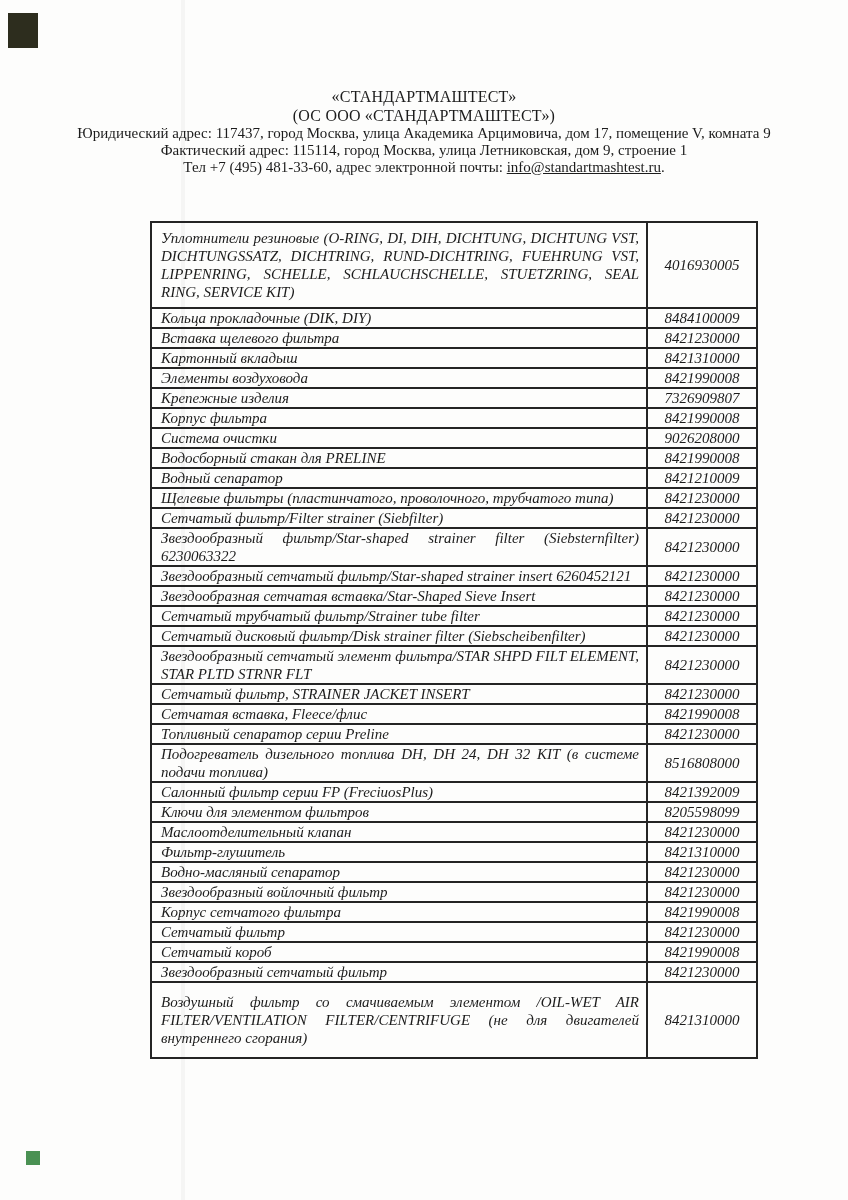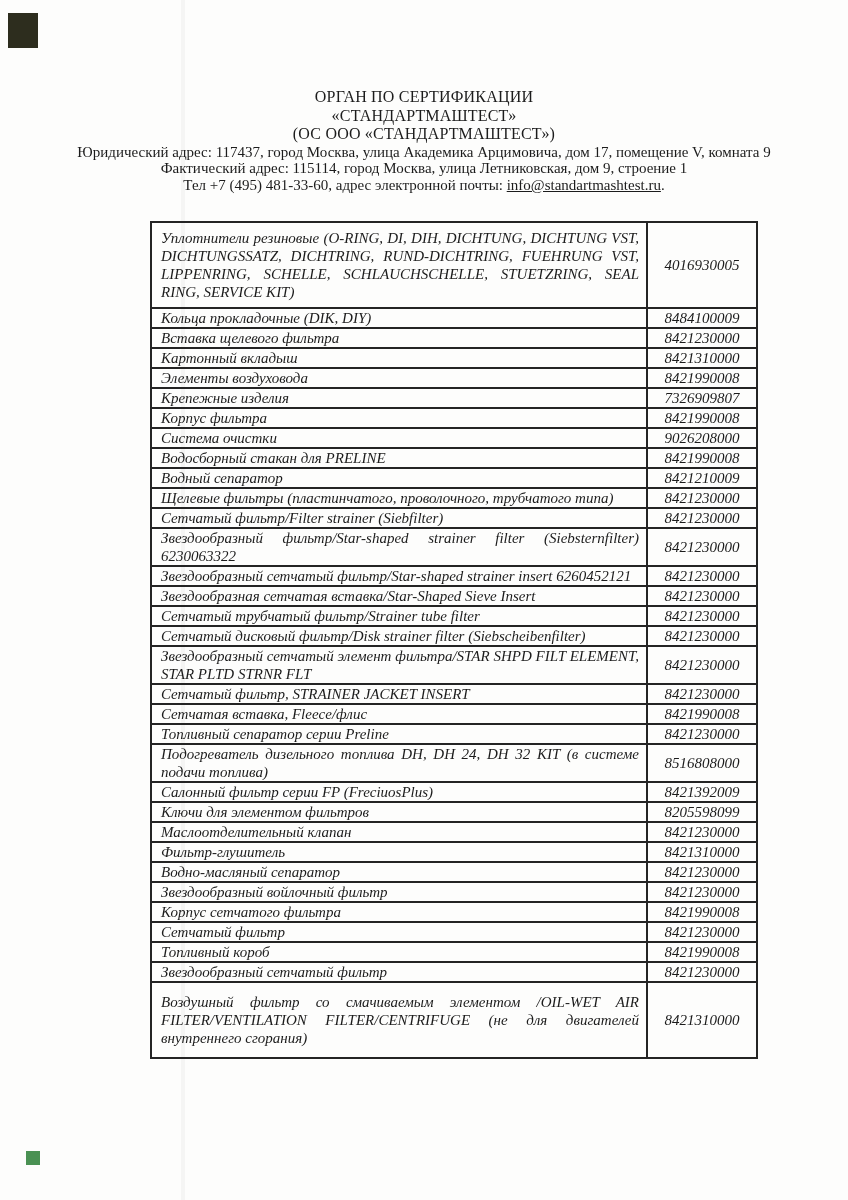--- a/index.html
+++ b/index.html
@@ -57,21 +57,20 @@
 </head>
 <body>
 
 <div class="page">
 
   <div class="fold-line"></div>
   <div class="mark-tl"></div>
   <div class="mark-bl"></div>
 
   <div class="doc-header">
-    <div class="title-line">ОРГАН ПО СЕРТИФИКАЦИИ</div>
     <div class="title-line">«СТАНДАРТМАШТЕСТ»</div>
     <div class="title-line">(ОС ООО «СТАНДАРТМАШТЕСТ»)</div>
     <div class="addr-line">Юридический адрес: 117437, город Москва, улица Академика Арцимовича, дом 17, помещение V, комната 9</div>
     <div class="addr-line">Фактический адрес: 115114, город Москва, улица Летниковская, дом 9, строение 1</div>
     <div class="addr-line"><span>Тел +7 (495) 481-33-60, адрес электронной почты: </span><a class="email-link">info@standartmashtest.ru</a><span>.</span></div>
   </div>
 
   <table class="codes">
     <tbody>
         <tr>
@@ -188,21 +187,21 @@
         </tr>
         <tr>
           <td class="desc">Корпус сетчатого фильтра</td>
           <td class="code">8421990008</td>
         </tr>
         <tr>
           <td class="desc">Сетчатый фильтр</td>
           <td class="code">8421230000</td>
         </tr>
         <tr>
-          <td class="desc">Топливный короб</td>
+          <td class="desc">Сетчатый короб</td>
           <td class="code">8421990008</td>
         </tr>
         <tr>
           <td class="desc">Звездообразный сетчатый фильтр</td>
           <td class="code">8421230000</td>
         </tr>
         <tr>
           <td class="desc">Воздушный фильтр со смачиваемым элементом /OIL-WET AIR FILTER/VENTILATION FILTER/CENTRIFUGE (не для двигателей внутреннего сгорания)</td>
           <td class="code">8421310000</td>
         </tr>

